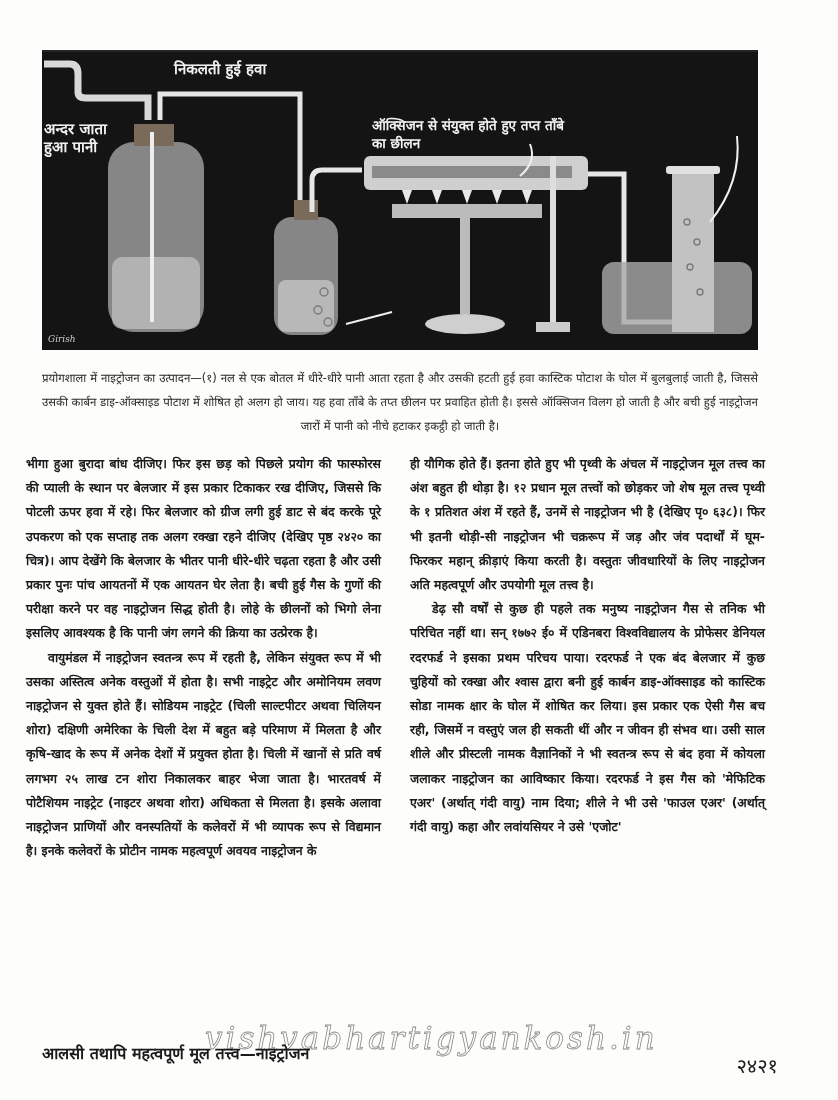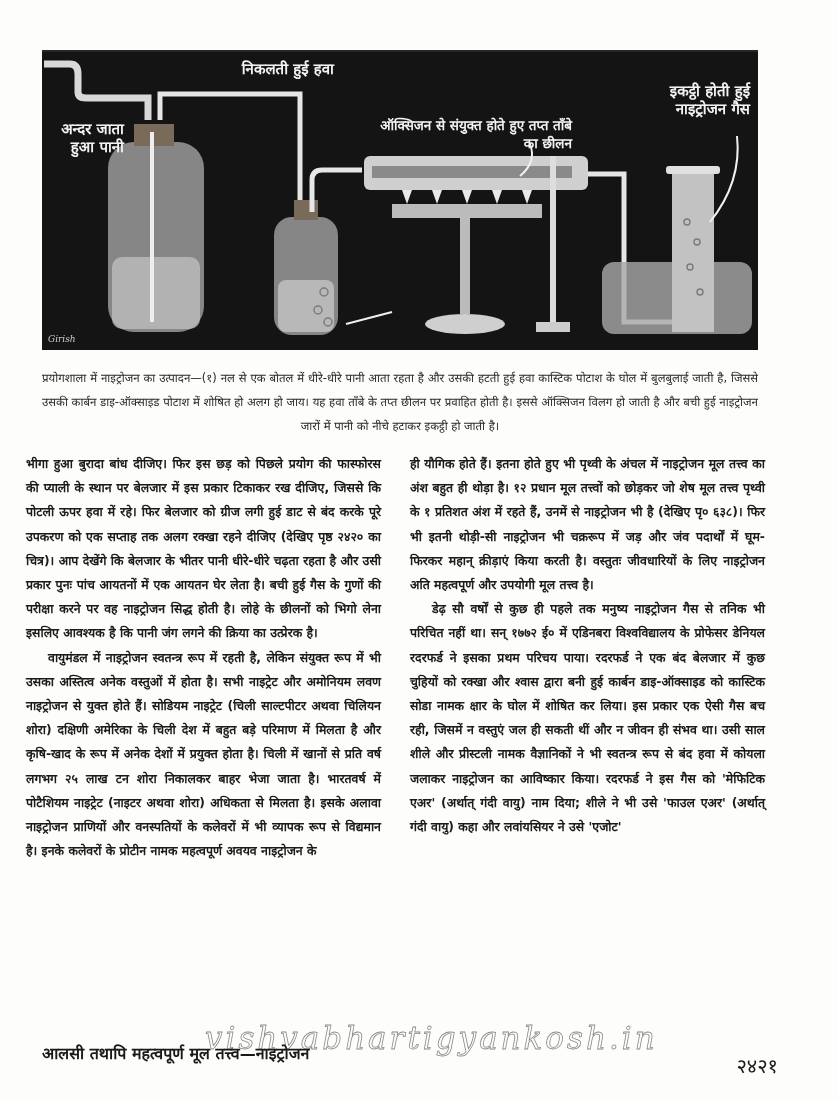--- a/index.html
+++ b/index.html
@@ -1,21 +1,21 @@
 <!DOCTYPE html>
 <html><head>
 <meta charset="utf-8">
 <style>
   html, body { margin:0; padding:0; }
   body { width:838px; height:1100px; background:#fdfdfb; position:relative; overflow:hidden;
          font-family:"DejaVu Sans", sans-serif; color:#1a1a1a; }
   .figure { position:absolute; left:42px; top:50px; width:716px; height:298px; background:#141414;
             border-top:2px solid #262626; overflow:hidden; }
   .figure svg { position:absolute; left:0; top:0; width:716px; height:298px; }
-  .lbl { position:absolute; color:#f2f2f2; font-size:15px; font-weight:bold; line-height:18px; text-align:right; }
+  .lbl { position:absolute; color:#f2f2f2; font-size:15px; font-weight:bold; line-height:18px; text-align:left; }
   .signature { position:absolute; left:6px; bottom:6px; color:#cfcfcf; font-size:9px; font-style:italic;
                font-family:"DejaVu Serif", serif; }
   .caption { position:absolute; left:42px; top:366px; width:716px; font-size:11.5px; line-height:24px;
              color:#2a2a2a; text-align:justify; text-align-last:center; }
   .col { position:absolute; top:452px; width:355px; font-size:12.4px; line-height:24.2px;
          text-align:justify; font-weight:bold; color:#1b1b1b; }
   .col p { margin:0; }
   .col p.indent { text-indent:22px; }
   .col-left { left:26px; }
   .col-right { left:410px; }
@@ -77,21 +77,20 @@
         <circle cx="286" cy="270" r="4"></circle>
     </g>
 
     <path d="M695 84 Q700 130 668 170" fill="none" stroke="#f0f0f0" stroke-width="2"></path>
     <path d="M350 260 L304 272" fill="none" stroke="#f0f0f0" stroke-width="2"></path>
     <path d="M488 92 Q495 110 478 124" fill="none" stroke="#f0f0f0" stroke-width="2"></path>
   </svg>
   <div class="lbl" style="left:2px;top:68px;width:80px;">अन्दर जाता हुआ पानी</div>
   <div class="lbl" style="left:132px;top:8px;width:160px;">निकलती हुई हवा</div>
   <div class="lbl" style="left:330px;top:64px;width:200px;font-size:13.5px;">ऑक्सिजन से संयुक्त होते हुए तप्त ताँबे का छीलन</div>
-  <div class="lbl" style="left:578px;top:30px;width:130px;">इकट्ठी होती हुई नाइट्रोजन गैस</div>
   <div class="signature">Girish</div>
 </div>
 
 <div class="caption">प्रयोगशाला में नाइट्रोजन का उत्पादन—(१) नल से एक बोतल में धीरे-धीरे पानी आता रहता है और उसकी हटती हुई हवा कास्टिक पोटाश के घोल में बुलबुलाई जाती है, जिससे उसकी कार्बन डाइ-ऑक्साइड पोटाश में शोषित हो अलग हो जाय। यह हवा ताँबे के तप्त छीलन पर प्रवाहित होती है। इससे ऑक्सिजन विलग हो जाती है और बची हुई नाइट्रोजन जारों में पानी को नीचे हटाकर इकट्ठी हो जाती है।</div>
 
 <div class="col col-left">
   <p>भीगा हुआ बुरादा बांध दीजिए। फिर इस छड़ को पिछले प्रयोग की फास्फोरस की प्याली के स्थान पर बेलजार में इस प्रकार टिकाकर रख दीजिए, जिससे कि पोटली ऊपर हवा में रहे। फिर बेलजार को ग्रीज लगी हुई डाट से बंद करके पूरे उपकरण को एक सप्ताह तक अलग रक्खा रहने दीजिए (देखिए पृष्ठ २४२० का चित्र)। आप देखेंगे कि बेलजार के भीतर पानी धीरे-धीरे चढ़ता रहता है और उसी प्रकार पुनः पांच आयतनों में एक आयतन घेर लेता है। बची हुई गैस के गुणों की परीक्षा करने पर वह नाइट्रोजन सिद्ध होती है। लोहे के छीलनों को भिगो लेना इसलिए आवश्यक है कि पानी जंग लगने की क्रिया का उत्प्रेरक है।</p>
   <p class="indent">वायुमंडल में नाइट्रोजन स्वतन्त्र रूप में रहती है, लेकिन संयुक्त रूप में भी उसका अस्तित्व अनेक वस्तुओं में होता है। सभी नाइट्रेट और अमोनियम लवण नाइट्रोजन से युक्त होते हैं। सोडियम नाइट्रेट (चिली साल्टपीटर अथवा चिलियन शोरा) दक्षिणी अमेरिका के चिली देश में बहुत बड़े परिमाण में मिलता है और कृषि-खाद के रूप में अनेक देशों में प्रयुक्त होता है। चिली में खानों से प्रति वर्ष लगभग २५ लाख टन शोरा निकालकर बाहर भेजा जाता है। भारतवर्ष में पोटैशियम नाइट्रेट (नाइटर अथवा शोरा) अधिकता से मिलता है। इसके अलावा नाइट्रोजन प्राणियों और वनस्पतियों के कलेवरों में भी व्यापक रूप से विद्यमान है। इनके कलेवरों के प्रोटीन नामक महत्वपूर्ण अवयव नाइट्रोजन के</p>
 </div>
 

